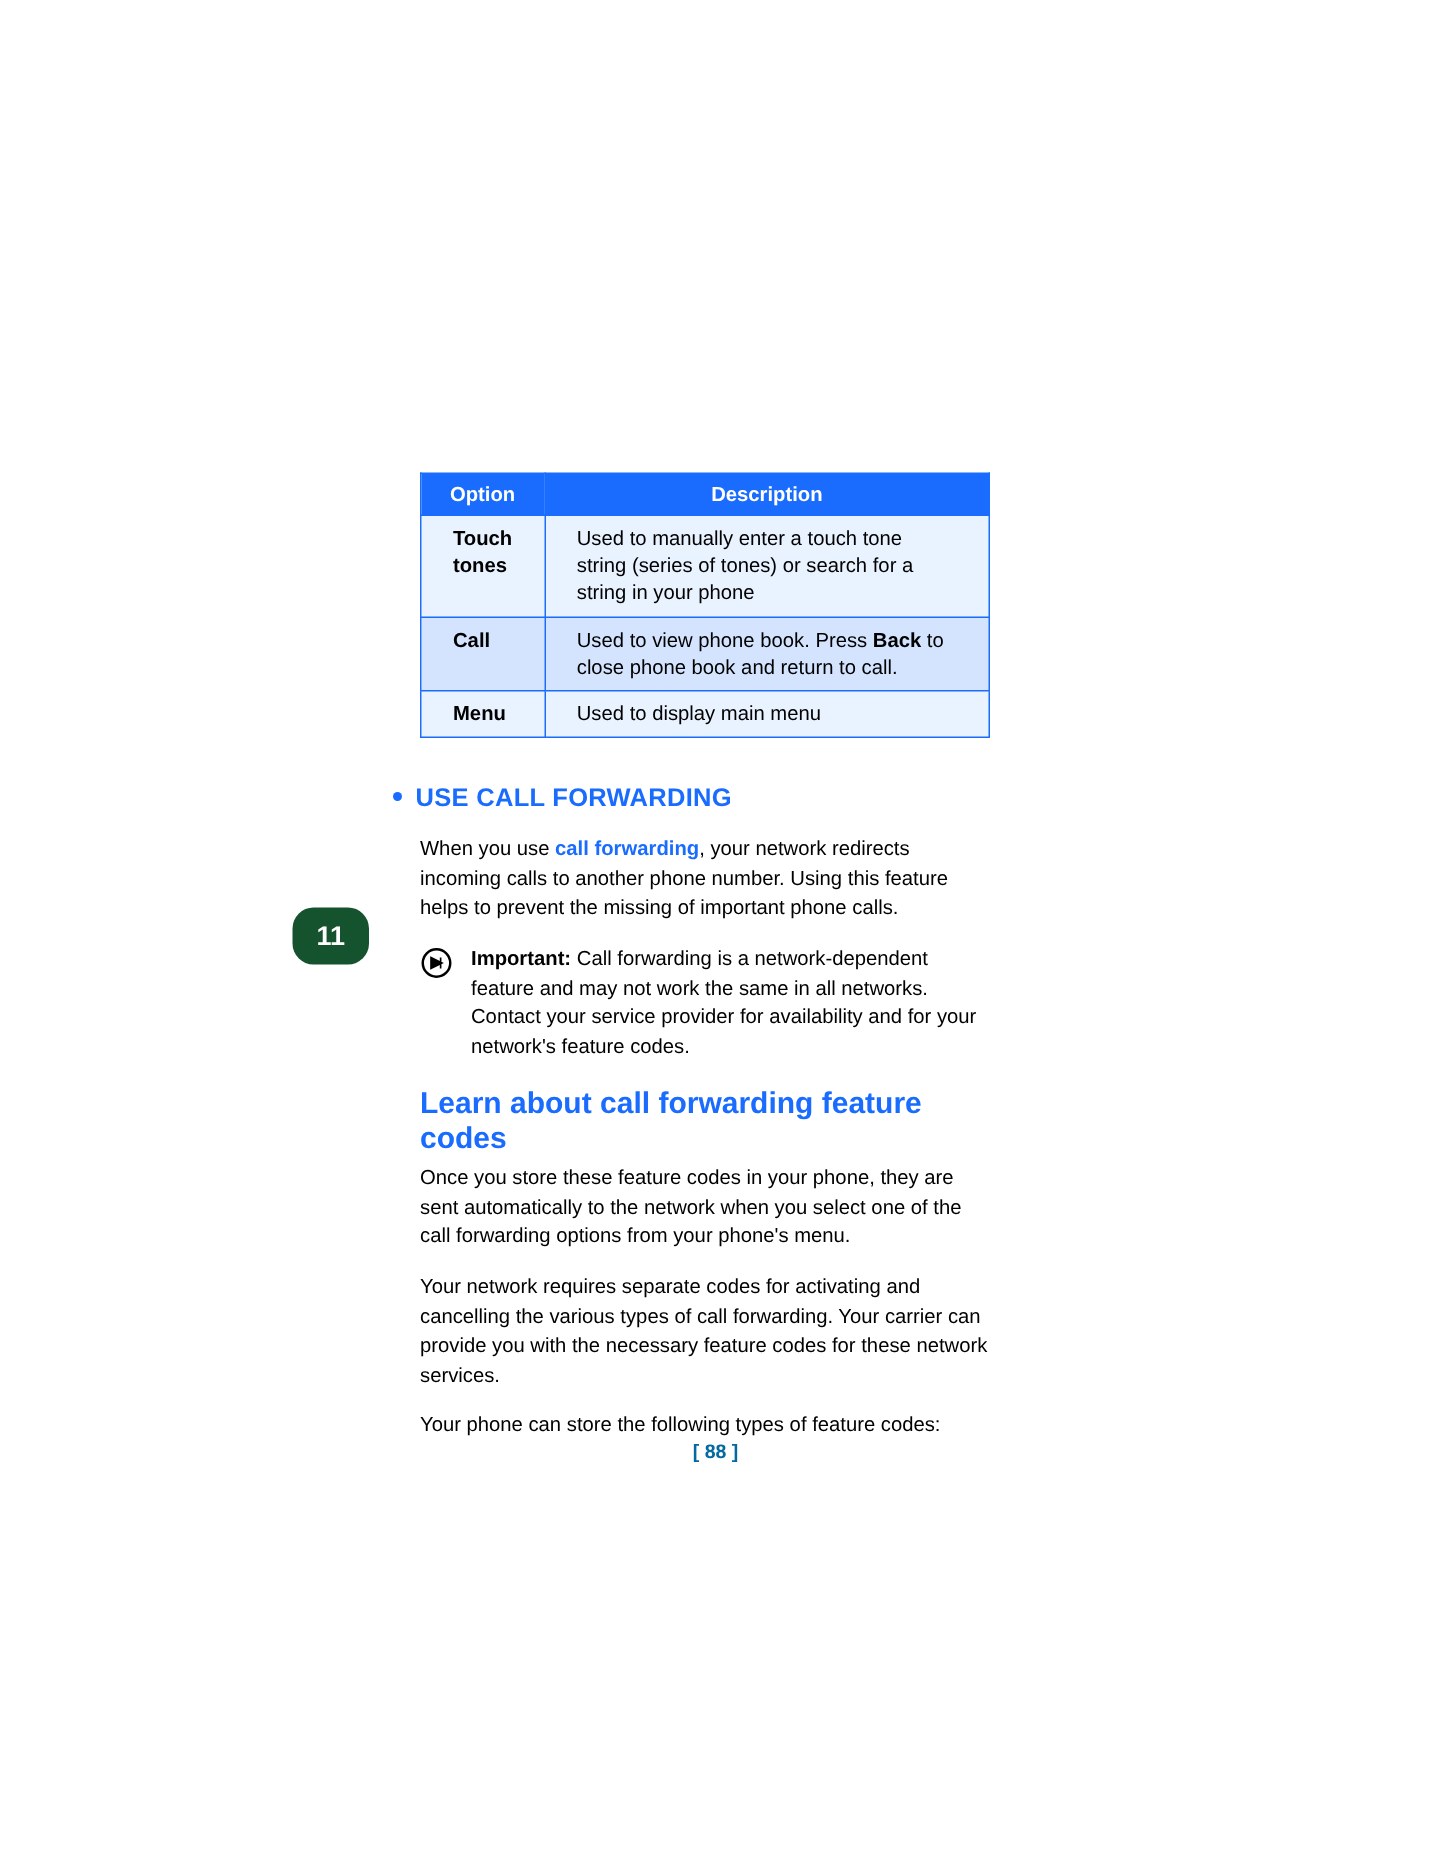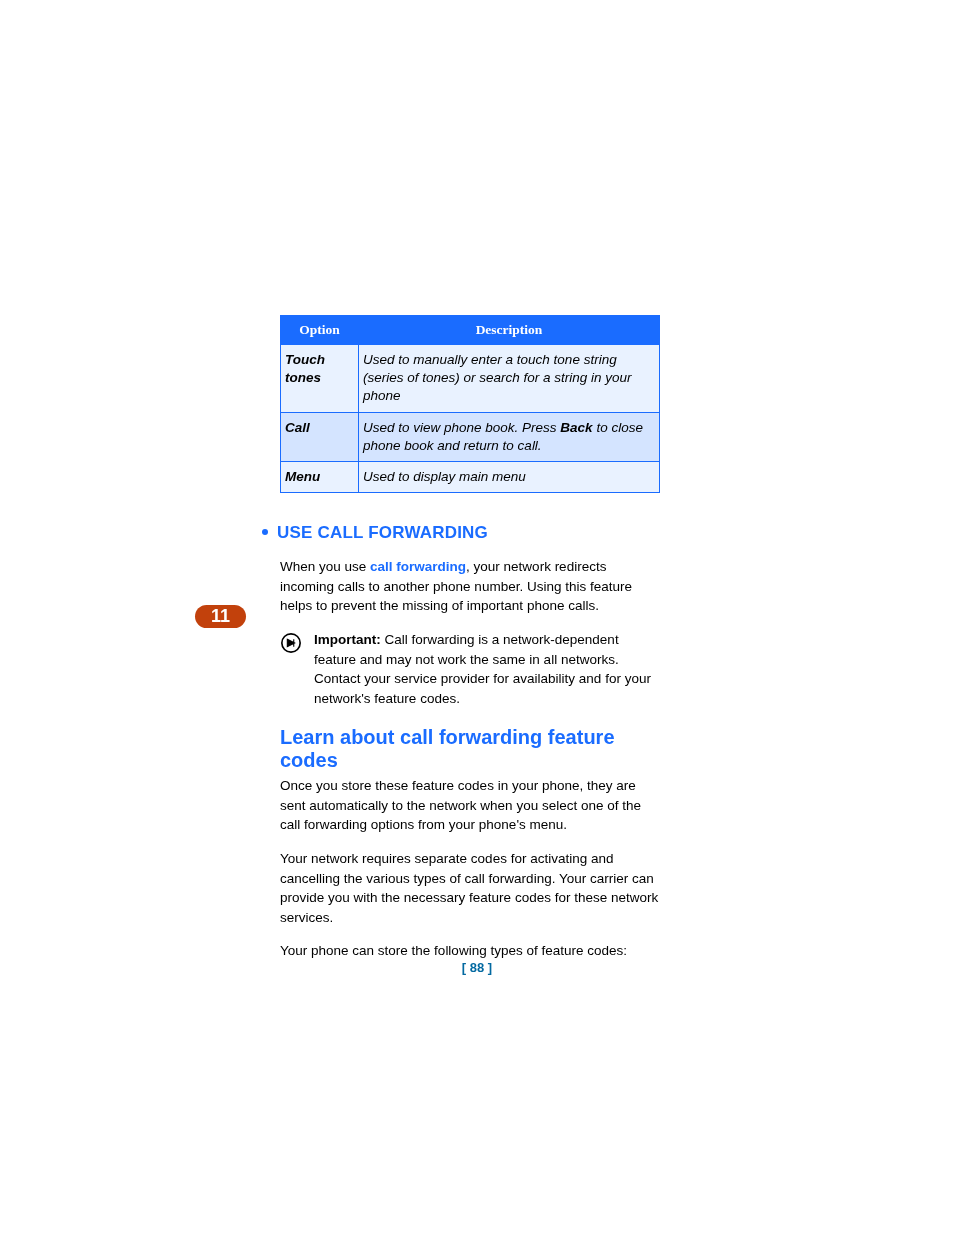--- a/index.html
+++ b/index.html
@@ -22,28 +22,26 @@
     width: 100%;
     font-size: 13.5px;
   }
   table.options-table th, table.feature-table th {
     background: #1a6cff;
     color: #ffffff;
     font-weight: bold;
     text-align: center;
     padding: 6px 5px;
     border: 1px solid #1a6cff;
-    font-family: Liberation Serif, serif;
   }
   table.options-table td, table.feature-table td {
-    padding: 6px 4px;
+    padding: 6px 21px;
     border: 1px solid #1a6cff;
     vertical-align: top;
     line-height: 1.35;
-    font-style: italic;
   }
   table.options-table td.opt {
     font-weight: bold;
     width: 78px;
   }
   table.options-table tr.r1 td, table.options-table tr.r3 td { background: #e9f2ff; }
   table.options-table tr.r2 td { background: #d4e4ff; }
   table.feature-table th.col1 { width: 130px; text-align: left; }
   table.feature-table td { background: #d4e4ff; }
   .section-heading {
@@ -87,22 +85,22 @@
     color: #1a6cff;
     font-size: 20px;
     font-weight: bold;
     margin: 6px 0 4px 0;
   }
   .page-tab {
     position: absolute;
     left: 195px;
     top: 605px;
     width: 51px;
-    height: 23px;
-    background: #c2410c;
+    height: 38px;
+    background: #14532d;
     border-radius: 14px;
     color: #ffffff;
     font-weight: bold;
     font-size: 18px;
     display: flex;
     align-items: center;
     justify-content: center;
   }
   .page-number {
     position: absolute;

